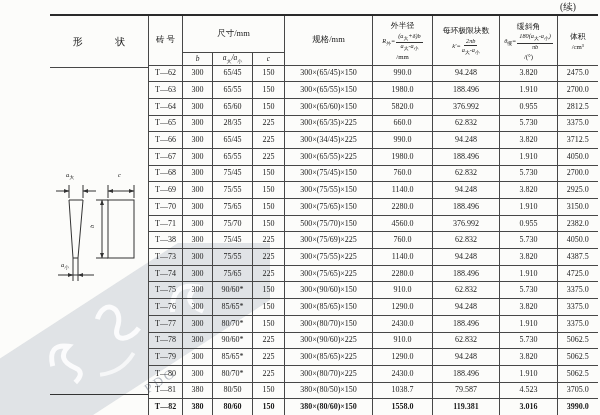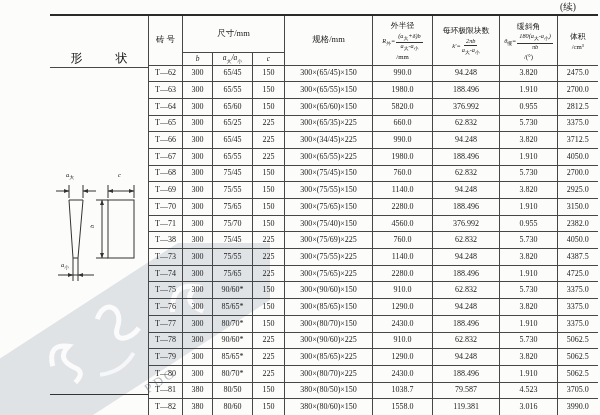--- a/index.html
+++ b/index.html
@@ -8,21 +8,21 @@
     background:#fcfcfa;color:#1b1b1b;
     font-family:"Liberation Serif","DejaVu Serif",serif;
   }
   
   .continued{position:absolute;left:560px;top:1px;font-size:9.5px;}
 
   
   .shape-header{
     position:absolute;left:50px;top:14px;width:98px;height:51px;
     border-top:2.4px solid #2a2a2a;border-bottom:1px solid #474747;
-    display:flex;align-items:flex-end;justify-content:center;font-size:12px;
+    display:flex;align-items:center;justify-content:center;font-size:10px;
   }
   .shape-header span{letter-spacing:15px;margin-right:-15px;}
   .shape-body{
     position:absolute;left:50px;top:65px;width:98px;height:329px;
     border-bottom:1.6px solid #333;
   }
   .shape-body svg{position:absolute;left:0;top:0;}
   .lbl{position:absolute;font-size:6.5px;font-style:italic;line-height:1;}
   .lbl sub{font-size:5px;font-style:normal;}
   .b-lbl{transform:rotate(-90deg);}
@@ -38,21 +38,21 @@
   }
   thead tr:first-child th{border-top:2.4px solid #2a2a2a;}
   thead tr:first-child{height:37px;}
   thead tr:last-child{height:13px;}
   th{font-size:8px;}
   .hdr-cjk{font-size:8.5px;}
   .sub-math{font-style:italic;font-size:7.5px;}
   .sub-math sub{font-size:5px;font-style:normal;}
   tbody td{font-size:8px;height:15.7px;line-height:1;}
   th:last-child,td:last-child{border-right:none;}
-  tbody tr:last-child td{border-bottom:1.6px solid #333;}
+  tbody tr:last-child td{border-bottom:1.6px solid #333;font-weight:bold;}
   tr.group-start td{border-top:1.5px solid #313131;}
 
   .h3stack{display:flex;flex-direction:column;align-items:center;justify-content:center;gap:1.5px;}
   .h3stack .title{font-size:7.8px;}
   .unit{font-size:6.8px;}
   .formula{display:flex;align-items:center;justify-content:center;font-size:6.3px;font-style:italic;line-height:1.1;}
   .formula sub{font-size:4.8px;font-style:normal;}
   .fsym{margin-right:1px;}
   .frac{display:inline-flex;flex-direction:column;align-items:center;}
   .frac .num{border-bottom:0.8px solid #333;padding:0 2px 0.6px;}
@@ -223,21 +223,21 @@
         <td>150</td>
         <td>300×(65/60)×150</td>
         <td>5820.0</td>
         <td>376.992</td>
         <td>0.955</td>
         <td>2812.5</td>
       </tr>
       <tr class="group-start">
         <td>T—65</td>
         <td>300</td>
-        <td>65/25</td>
+        <td>28/35</td>
         <td>225</td>
         <td>300×(65/35)×225</td>
         <td>660.0</td>
         <td>62.832</td>
         <td>5.730</td>
         <td>3375.0</td>
       </tr>
       <tr>
         <td>T—66</td>
         <td>300</td>
@@ -291,21 +291,21 @@
         <td>2280.0</td>
         <td>188.496</td>
         <td>1.910</td>
         <td>3150.0</td>
       </tr>
       <tr>
         <td>T—71</td>
         <td>300</td>
         <td>75/70</td>
         <td>150</td>
-        <td>300×(75/40)×150</td>
+        <td>500×(75/70)×150</td>
         <td>4560.0</td>
         <td>376.992</td>
         <td>0.955</td>
         <td>2382.0</td>
       </tr>
       <tr class="group-start">
         <td>T—38</td>
         <td>300</td>
         <td>75/45</td>
         <td>225</td>

